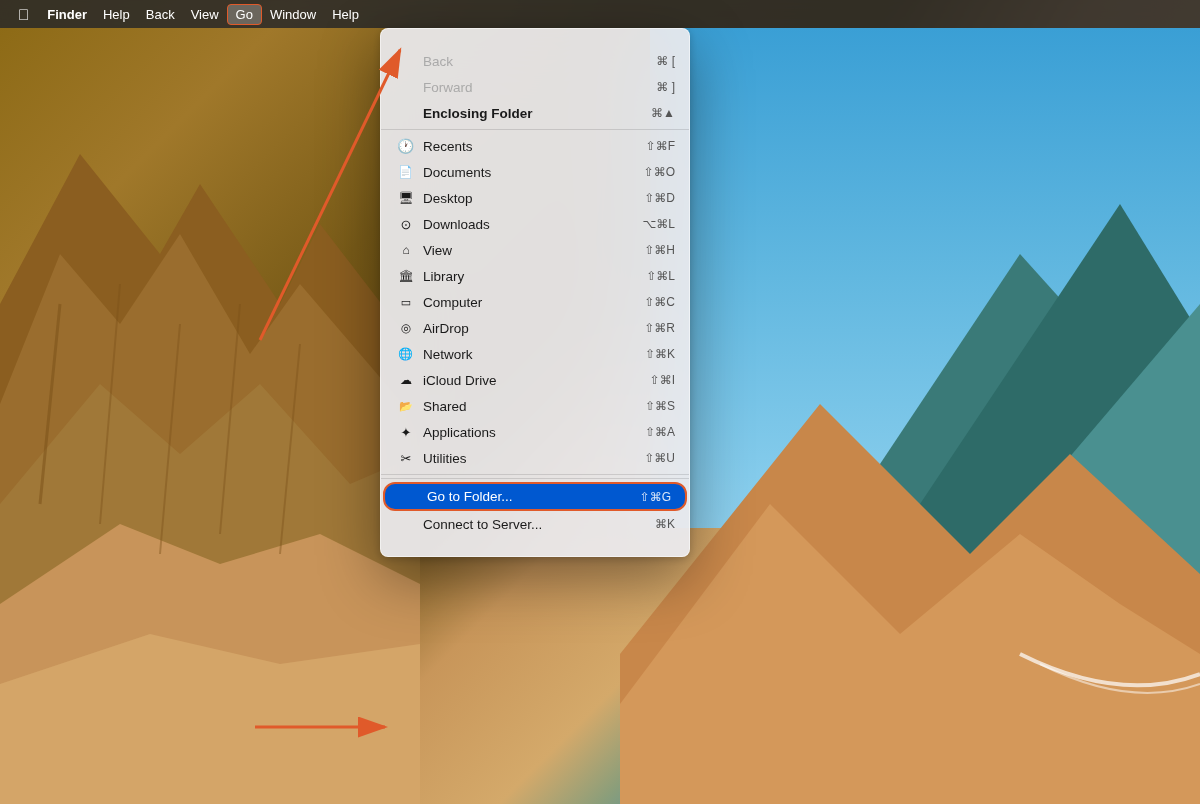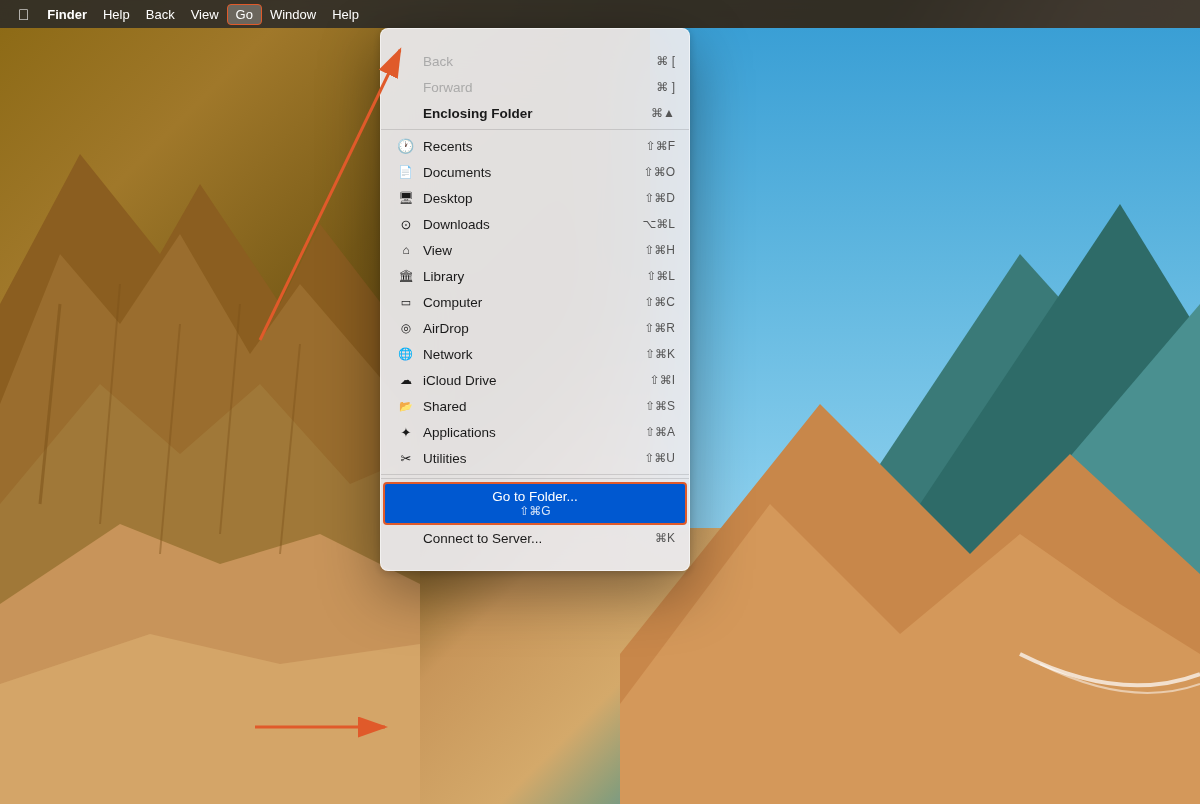--- a/index.html
+++ b/index.html
@@ -85,23 +85,22 @@
 
     .menu-item.disabled {
       color: #aaa;
       cursor: default;
     }
 
     .menu-item.highlighted {
       background: #0058d0;
       color: white;
       border: 2px solid #e05a2a;
-      border-radius: 4px;
+      border-radius: 12px;
       margin: 0 2px;
-      flex-direction: column;
     }
 
     .menu-item.highlighted .shortcut {
       color: rgba(255,255,255,0.85);
     }
 
     .menu-separator {
       height: 1px;
       background: rgba(0,0,0,0.12);
       margin: 3px 0;

